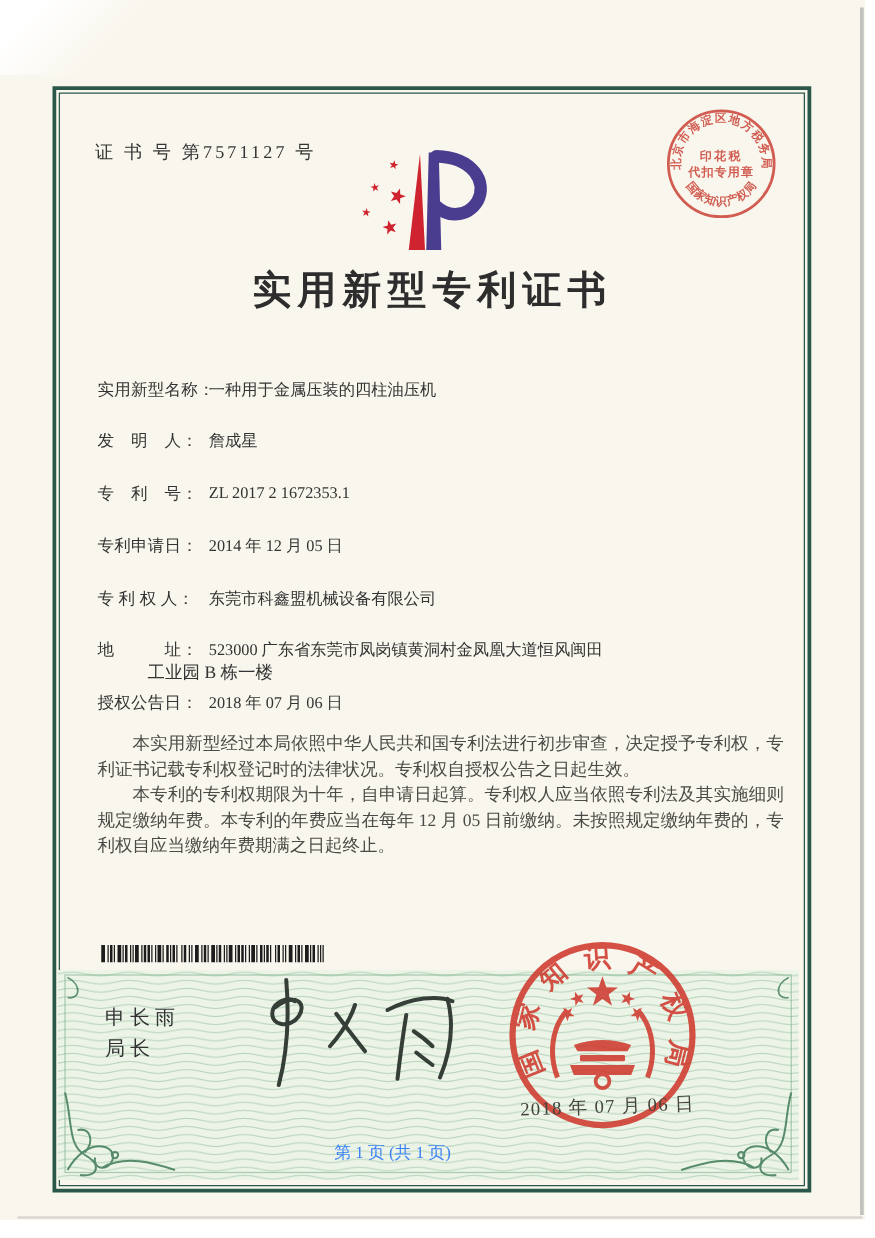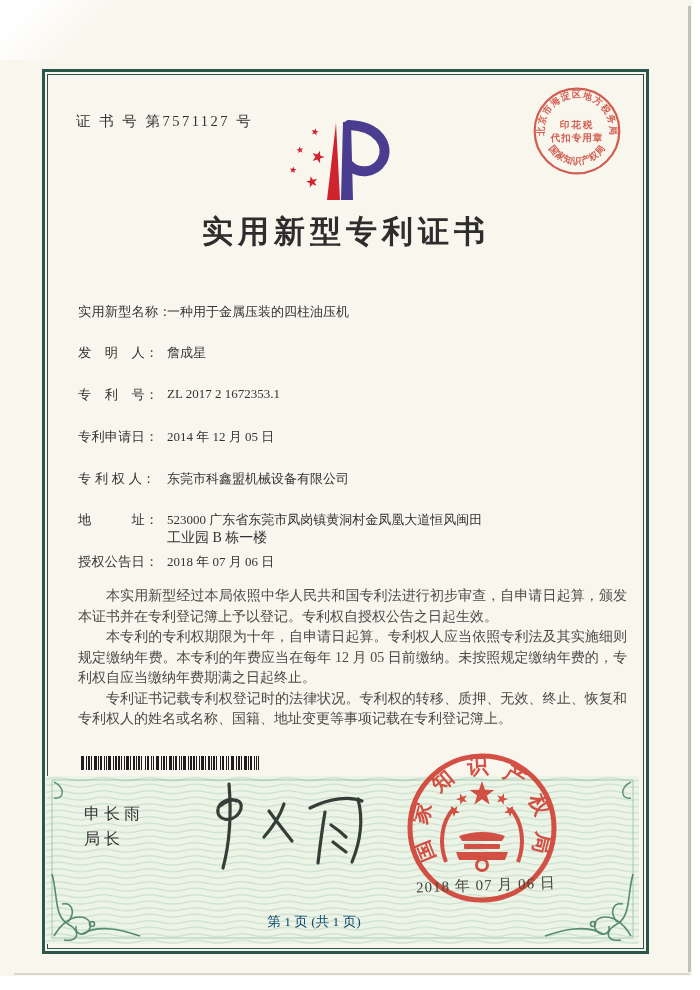--- a/index.html
+++ b/index.html
@@ -21,21 +21,21 @@
   .cert-no{position:absolute;left:76px;top:112px;font-size:14.5px;letter-spacing:2.5px;color:#333;text-align:center;}
 
   .logo{position:absolute;left:283px;top:110px;}
 
   .title{position:absolute;left:166px;top:211px;width:360px;text-align:center;
     font-size:31px;font-weight:bold;letter-spacing:5px;color:#2d2d2d;}
 
   .field{position:absolute;left:78px;width:550px;font-size:14px;color:#333;white-space:nowrap;}
   .flabel{display:inline-block;width:89px;font-size:13.2px;letter-spacing:.2px;vertical-align:top;}
   .fvalue{font-size:13px;}
-  .fvalue2{margin-left:89px;font-size:14px;font-family:Liberation Serif, serif;}
+  .fvalue2{margin-left:40px;font-size:14px;font-family:Liberation Serif, serif;}
   .field-col2{position:absolute;left:275px;top:0;}
 
   .paras{position:absolute;left:78px;top:586px;width:549px;}
   .paras p{margin:0;font-size:14px;line-height:20.5px;text-indent:2em;text-align:justify;color:#4a4a46;}
 
   .barcode{position:absolute;left:80px;top:756px;}
 
   .panel{position:absolute;left:46px;top:776px;width:593px;height:168px;}
   .panel svg{display:block;}
 
@@ -45,21 +45,21 @@
     font-family:"Liberation Sans","DejaVu Sans",sans-serif;}
   .signature{position:absolute;left:192px;top:776px;}
 
   .office-seal{position:absolute;left:402px;top:748px;}
   .seal-date{position:absolute;left:408px;top:876px;width:156px;text-align:center;
     font-size:15px;letter-spacing:1px;color:#44443c;transform:rotate(-2deg);}
 
   .tax-stamp{position:absolute;left:531px;top:85px;}
 
   .footer{position:absolute;left:214px;top:913px;width:200px;text-align:center;
-    font-size:13.5px;color:#0c4a6e;}
+    font-size:13.5px;color:#3b82f6;}
 </style>
 </head>
 <body>
 
 <div class="paper"></div>
 <div class="scan-corner"></div>
 
 <div class="frame">
   <div class="frame-inner"></div>
 </div>
@@ -103,23 +103,22 @@
 </div>
 <div class="field" style="top:511px">
   <span class="flabel">地　　　址：</span><span class="fvalue">523000 广东省东莞市凤岗镇黄洞村金凤凰大道恒风闽田</span>
   <div class="fvalue2">工业园 B 栋一楼</div>
 </div>
 <div class="field" style="top:553px">
   <span class="flabel">授权公告日：</span><span class="fvalue">2018 年 07 月 06 日</span>
 </div>
 
 <div class="paras">
-  <p>本实用新型经过本局依照中华人民共和国专利法进行初步审查，自申请日起算，颁发本证书并在专利登记簿上予以登记。专利权自授权公告之日起生效。</p>
+  <p>本实用新型经过本局依照中华人民共和国专利法进行初步审查，决定授予专利权，专利证书记载专利权登记时的法律状况。专利权自授权公告之日起生效。</p>
   <p>本专利的专利权期限为十年，自申请日起算。专利权人应当依照专利法及其实施细则规定缴纳年费。本专利的年费应当在每年 12 月 05 日前缴纳。未按照规定缴纳年费的，专利权自应当缴纳年费期满之日起终止。</p>
-  <p>专利证书记载专利权登记时的法律状况。专利权的转移、质押、无效、终止、恢复和专利权人的姓名或名称、国籍、地址变更等事项记载在专利登记簿上。</p>
 </div>
 
 <svg class="barcode" width="180" height="14" viewBox="0 0 180 14">
   <path d="M1,7 H179" stroke="#1d1d1d" stroke-width="14" fill="none" stroke-dasharray="3 2 1 1 2 1 1 2 3 1 1 1 2 2 1 1 1 1 3 2 1 1 2 1 2 1 1 2 1 1 3 1 1 2 2 1 1 1 2 1 1 3 1 1 2 2 1 1 1 2"></path>
 </svg>
 
 <div class="panel">
   <svg width="593" height="168" viewBox="0 0 593 168" preserveAspectRatio="none">
     <defs>
       <pattern id="gw" width="46" height="6.5" patternUnits="userSpaceOnUse">

